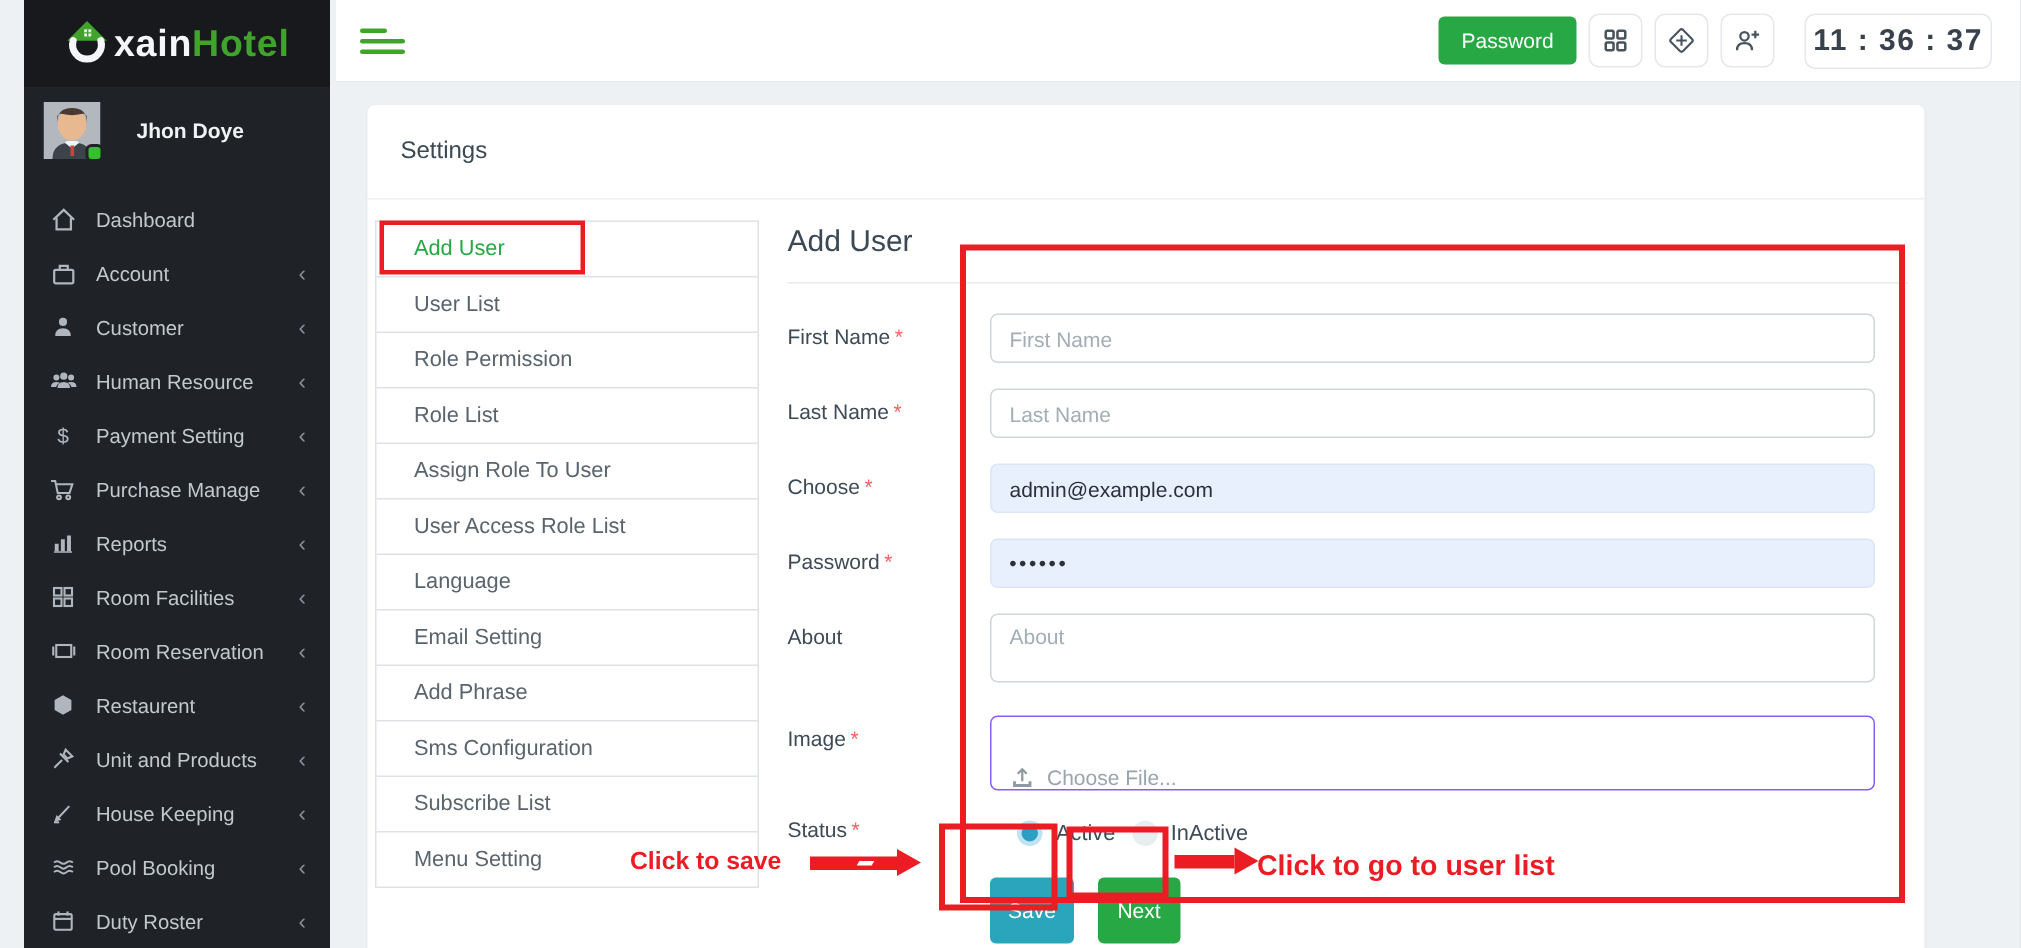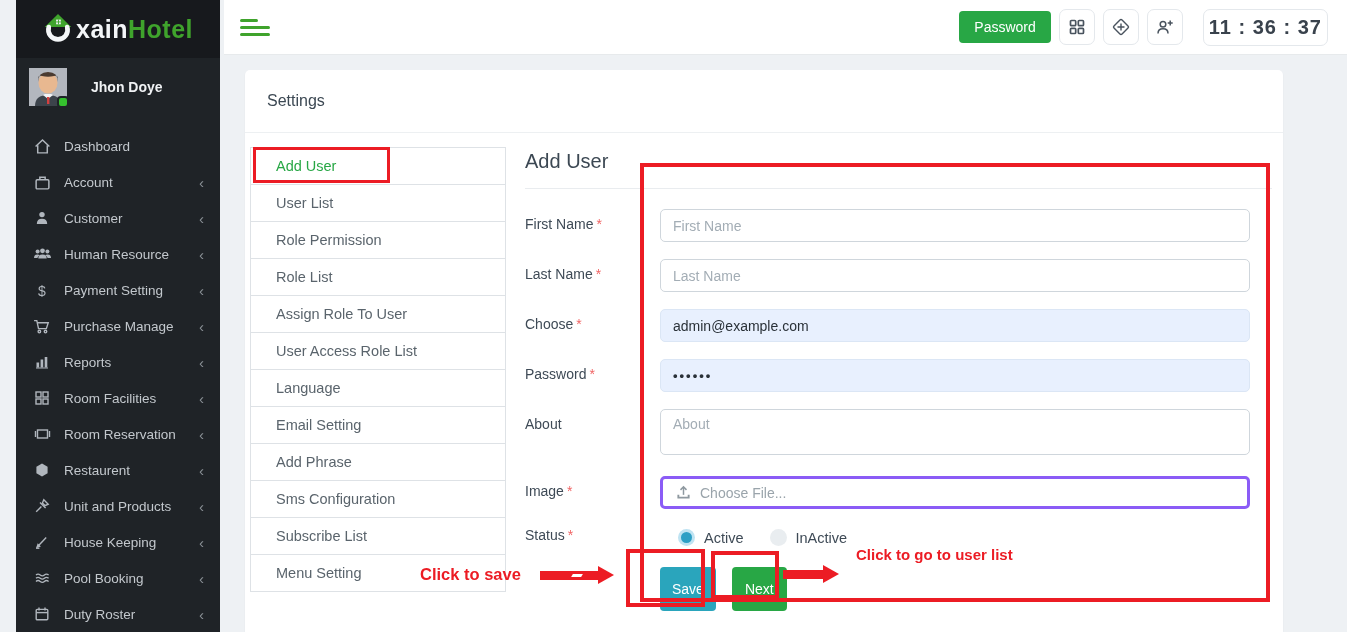--- a/index.html
+++ b/index.html
@@ -49,40 +49,40 @@
   .frows { padding-top:20px; }
   .frow { display:flex; margin-bottom:17px; }
   .frow .flabel { flex:0 0 135px; font-size:14px; color:#3e4a56; padding-top:7px; }
   .flabel em { color:#f06464; font-style:normal; margin-left:3px; }
   .ctrl { width:590px; }
   .tinput { width:100%; height:33px; border:1px solid #cfd6dc; border-radius:5px; padding:0 12px; font-size:14px; color:#2a3138; font-family:inherit; outline:none; background:#fff; }
   .tinput::placeholder, .tarea::placeholder { color:#a3adb5; opacity:1; }
   .autofill { background:#e8f0fe; border-color:#dbe6f5; }
   .masked { font-weight:bold; letter-spacing:2px; font-size:13px; }
   .tarea { width:100%; height:46px; border:1px solid #cfd6dc; border-radius:5px; padding:6px 12px; font-size:14px; color:#2a3138; font-family:inherit; resize:none; outline:none; }
-  .filebox { width:100%; height:33px; border:3px solid #8b5cf6; border-radius:5px; display:flex; align-items:center; gap:9px; padding-left:13px; color:#9aa4ab; font-size:14px; cursor:pointer; background:#fff; }
-  .radios { display:flex; align-items:center; gap:26px; padding-left:18px; padding-top:3px; }
+  .filebox { width:100%; height:50px; border:1px solid #8b5cf6; border-radius:5px; display:flex; align-items:flex-end; gap:9px; padding-left:13px; color:#9aa4ab; font-size:14px; cursor:pointer; background:#fff; }
+  .radios { display:flex; align-items:center; gap:11px; padding-left:18px; padding-top:3px; }
   .radio { display:flex; align-items:center; gap:9px; cursor:pointer; }
   .rdo { width:17px; height:17px; border-radius:50%; background:#e9edf0; position:relative; flex:none; }
   .rdo.sel { background:#bfe3f2; }
   .rdo.sel::after { content:""; position:absolute; inset:3px; border-radius:50%; background:#2d9fc5; }
   .rlabel { font-size:14.5px; color:#3e4a56; }
   .btnrow { display:flex; gap:16px; margin-top:1px; }
   .btn-save { background:#2aa5bc; color:#fff; border:none; border-radius:4px; padding:8px 12px; font-size:14px; cursor:pointer; font-family:inherit; }
   .btn-next { background:#28a745; color:#fff; border:none; border-radius:4px; padding:14px 13px; font-size:14px; cursor:pointer; font-family:inherit; }
   
   .ann { position:absolute; z-index:8; pointer-events:none; }
   .ann-box { border:4px solid #ec1c24; }
   .ann-box-menu { left:253px; top:147px; width:137px; height:36px; border-width:3px; }
   .ann-box-form { left:640px; top:163px; width:630px; height:439px; }
   .ann-box-save { left:626px; top:549px; width:79px; height:58px; }
   .ann-box-next { left:711px; top:551px; width:68px; height:48px; }
   .ann-note { color:#ec1c24; font-weight:bold; }
   .ann-note-save { left:420px; top:565px; font-size:16.5px; }
-  .ann-note-next { left:838px; top:546px; font-size:15px;margin-left:18px; }
+  .ann-note-next { left:838px; top:567px; font-size:19px; }
   .ann-arrow { height:9px; background:#ec1c24; }
   .ann-arrow::after { content:""; position:absolute; right:-16px; top:-5px; border-left:16px solid #ec1c24; border-top:9px solid transparent; border-bottom:9px solid transparent; }
   .ann-arrow .notch { position:absolute; top:3px; left:55%; width:10px; height:3px; background:#fff; transform:skewX(-30deg); }
   .arrow-save { left:540px; top:571px; width:58px; }
   .arrow-next { left:783px; top:570px; width:40px; }
   svg { display:block; }
 </style>
 </head>
 <body>
 

